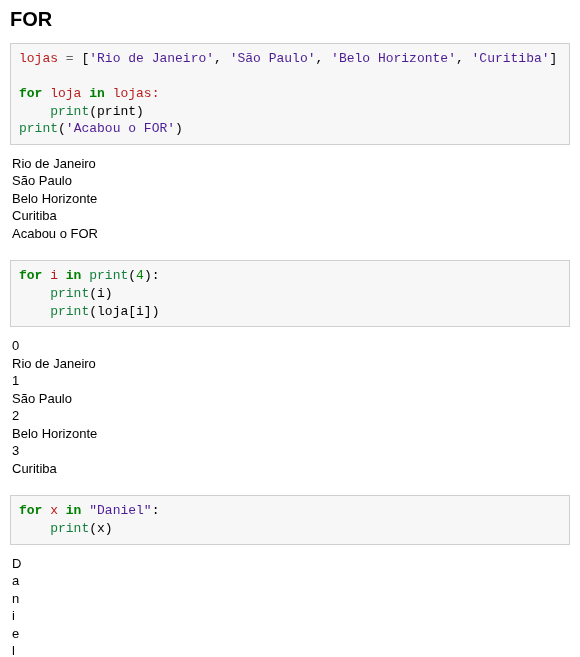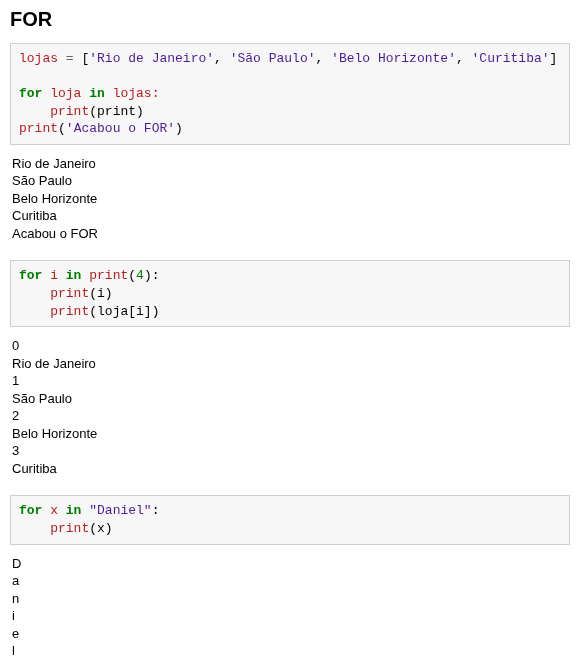--- a/index.html
+++ b/index.html
@@ -35,21 +35,21 @@
     white-space: pre;
     padding: 4px 2px 10px 2px;
     line-height: 1.35;
     margin-bottom: 8px;
   }
   .k { color: #008000; font-weight: bold; }   
   .s { color: #4c1d95; }                        
   .n { color: #b91c1c; }                           
   .o { color: #666; }                           
   .p { color: #000; }                           
-  .f { color: #b91c1c; }                        
+  .f { color: #15803d; }                        
   .m { color: #008000; }                        
 </style>
 </head>
 <body>
 
 <h2>FOR</h2>
 
 <div id="cells-container">
     <div class="code-cell"><span class="n">lojas </span><span class="o">=</span><span class="p"> [</span><span class="s">'Rio de Janeiro'</span><span class="p">, </span><span class="s">'São Paulo'</span><span class="p">, </span><span class="s">'Belo Horizonte'</span><span class="p">, </span><span class="s">'Curitiba'</span><span class="p">]</span><span class="p">
 </span><span class="p">

